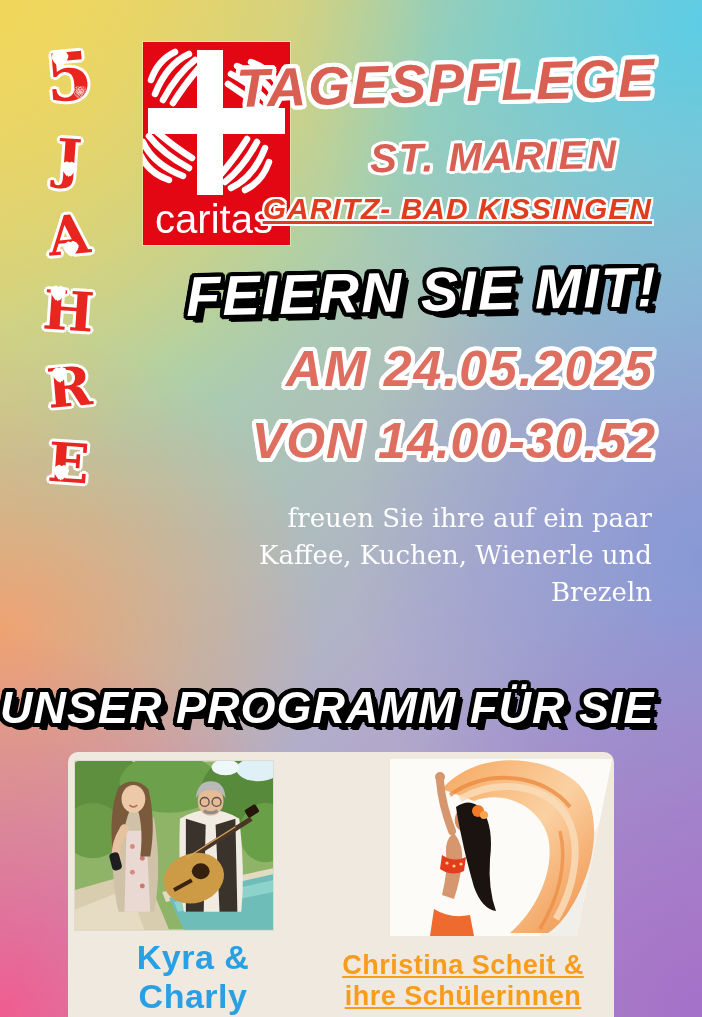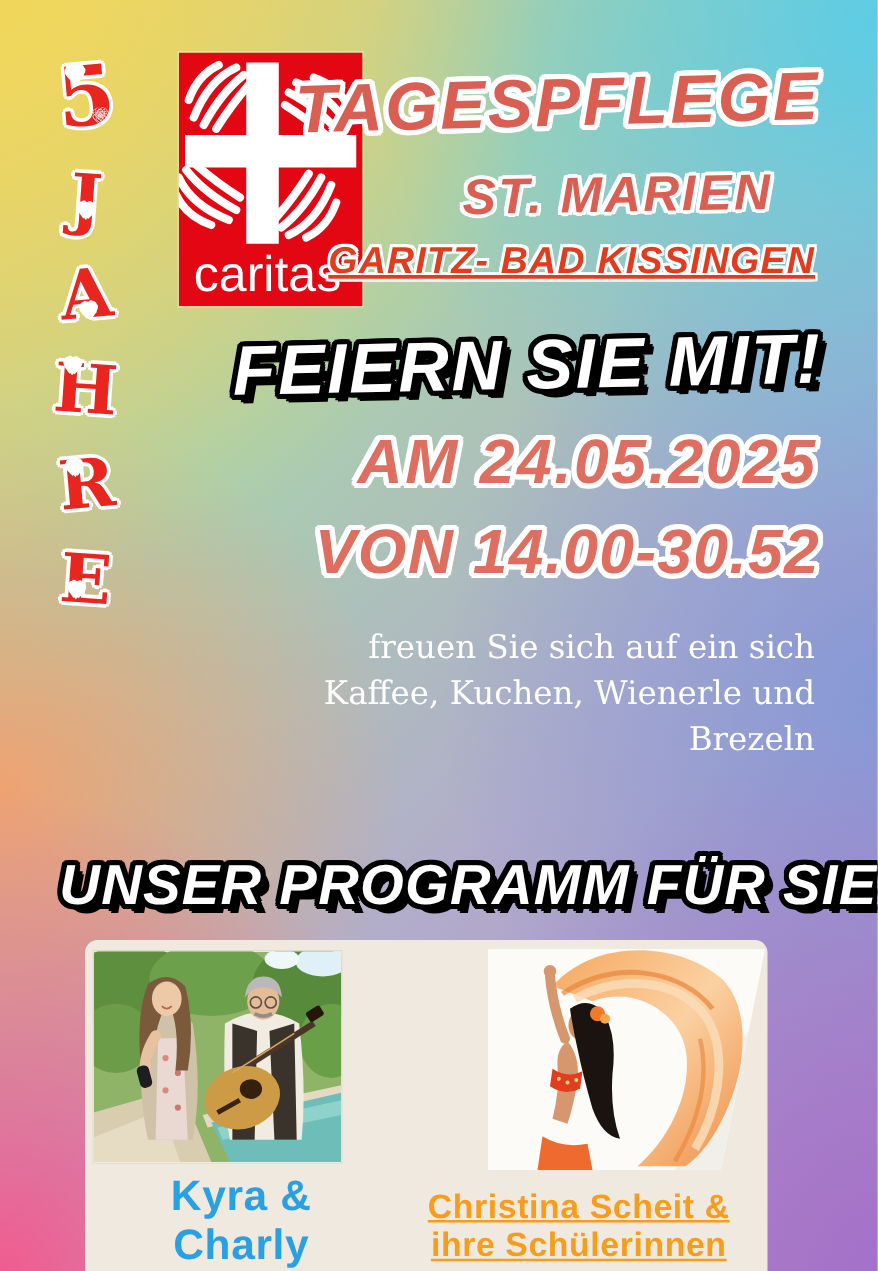--- a/index.html
+++ b/index.html
@@ -50,21 +50,21 @@
   .t-title    { top:46px;  right:46px; font-size:54px; color:#d95f53; letter-spacing:2px; transform:rotate(-1.5deg); transform-origin:right center; }
   .t-subtitle { top:132px; right:84px; font-size:40px; color:#d95f53; letter-spacing:2px; transform:rotate(-1deg); transform-origin:right center; }
   .t-location { top:192px; right:50px; font-size:30px; color:#e23c1e; letter-spacing:1px;text-decoration:underline; }
   .t-headline { top:254px; right:44px; font-size:56px; color:#ffffff; letter-spacing:2px; transform:rotate(-1.2deg); transform-origin:right center; }
   .t-date     { top:340px; right:48px; font-size:50px; color:#dd6e60; letter-spacing:2px; }
   .t-time     { top:412px; right:46px; font-size:50px; color:#dd6e60; letter-spacing:1px; }
 
   .desc { top:500px; right:50px; width:470px; text-align:right;
           font-family:"DejaVu Serif", serif; font-size:26px; line-height:37px; color:#ffffff; }
 
-  .prog-head { top:682px; left:0; right:0; text-align:right; font-size:45px; color:#ffffff; letter-spacing:1px; }
+  .prog-head { top:682px; left:0; right:0; text-align:left; font-size:45px; color:#ffffff; letter-spacing:1px; }
 
   
   .card { left:68px; top:752px; width:546px; height:300px; background:#efe9df; border-radius:10px 10px 0 0; }
   .photo { position:absolute; overflow:hidden; background:#fff; box-shadow:0 0 0 1px rgba(0,0,0,0.06); }
   .photo svg { display:block; width:100%; height:100%; }
   .photo-left  { left:7px;  top:9px; width:198px; height:169px; }
   .photo-right { left:322px; top:7px; width:222px; height:177px; clip-path:polygon(0 0,100% 0,84% 100%,0 100%); }
   .caption { position:absolute; text-align:center; font-weight:bold; line-height:1.14; letter-spacing:0.5px; }
   .cap-left  { left:10px;  top:186px; width:230px; font-size:34px; color:#2aa0e4; }
   .cap-right { left:270px; top:198px; width:250px; font-size:27px; color:#f89c1b;text-decoration:underline; }
@@ -105,21 +105,21 @@
   </div>
 
   <div class="abs display ow4 t-title">TAGESPFLEGE</div>
   <div class="abs display ow3 t-subtitle">ST. MARIEN</div>
   <div class="abs display ow2 t-location">GARITZ- BAD KISSINGEN</div>
   <div class="abs display ob t-headline">FEIERN SIE MIT!</div>
   <div class="abs display ow4 t-date">AM 24.05.2025</div>
   <div class="abs display ow4 t-time">VON 14.00-30.52</div>
 
   <div class="abs desc">
-    <div>freuen Sie sich auf ein sich</div>
+    <div>freuen Sie ihre auf ein paar</div>
     <div>Kaffee, Kuchen, Wienerle und</div>
     <div>Brezeln</div>
   </div>
 
   <div class="abs display ob prog-head">UNSER PROGRAMM FÜR SIE</div>
 
   <div class="abs card">
 
     <div class="photo photo-left">
       <svg viewBox="0 0 200 170">

